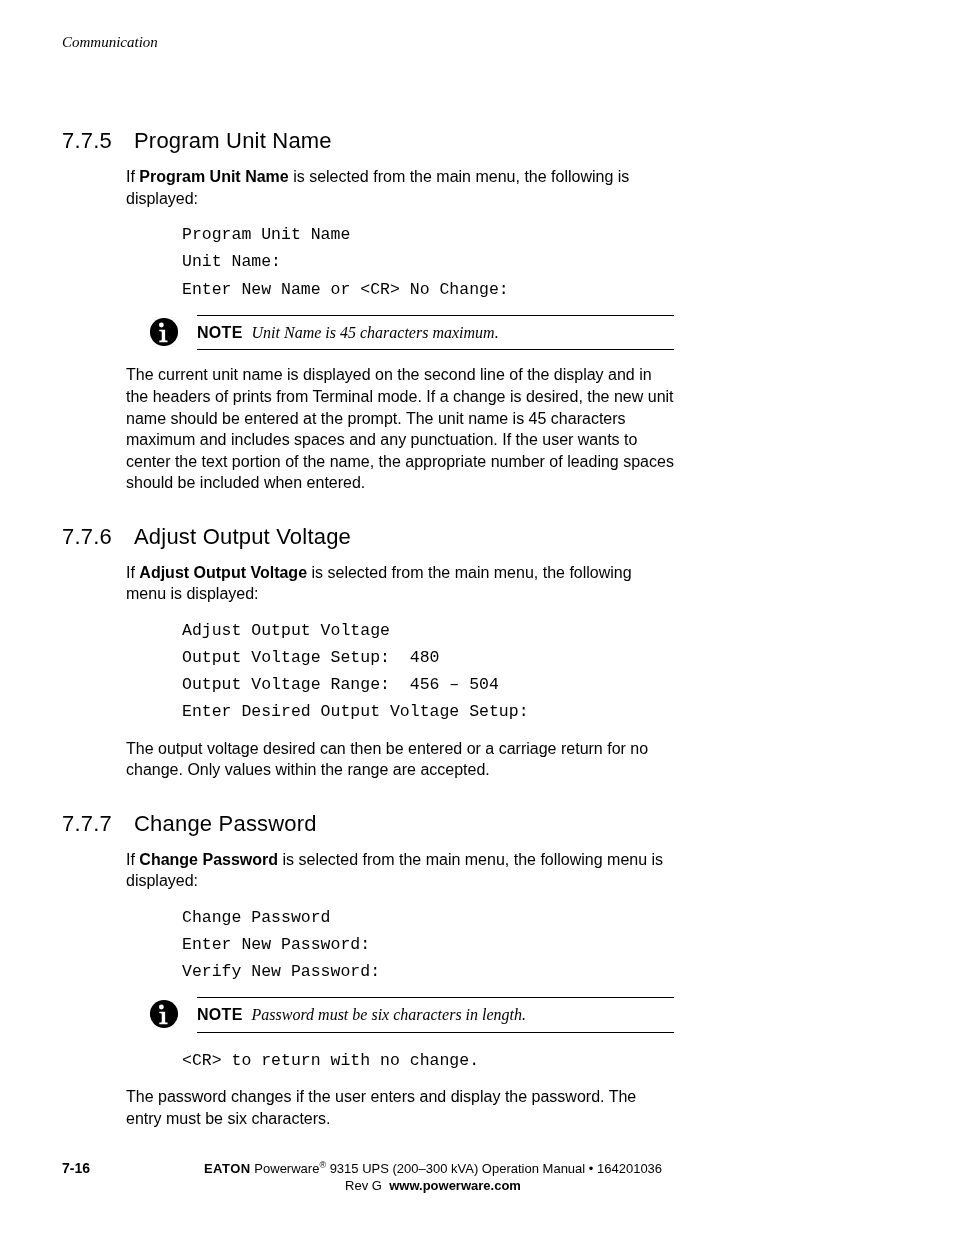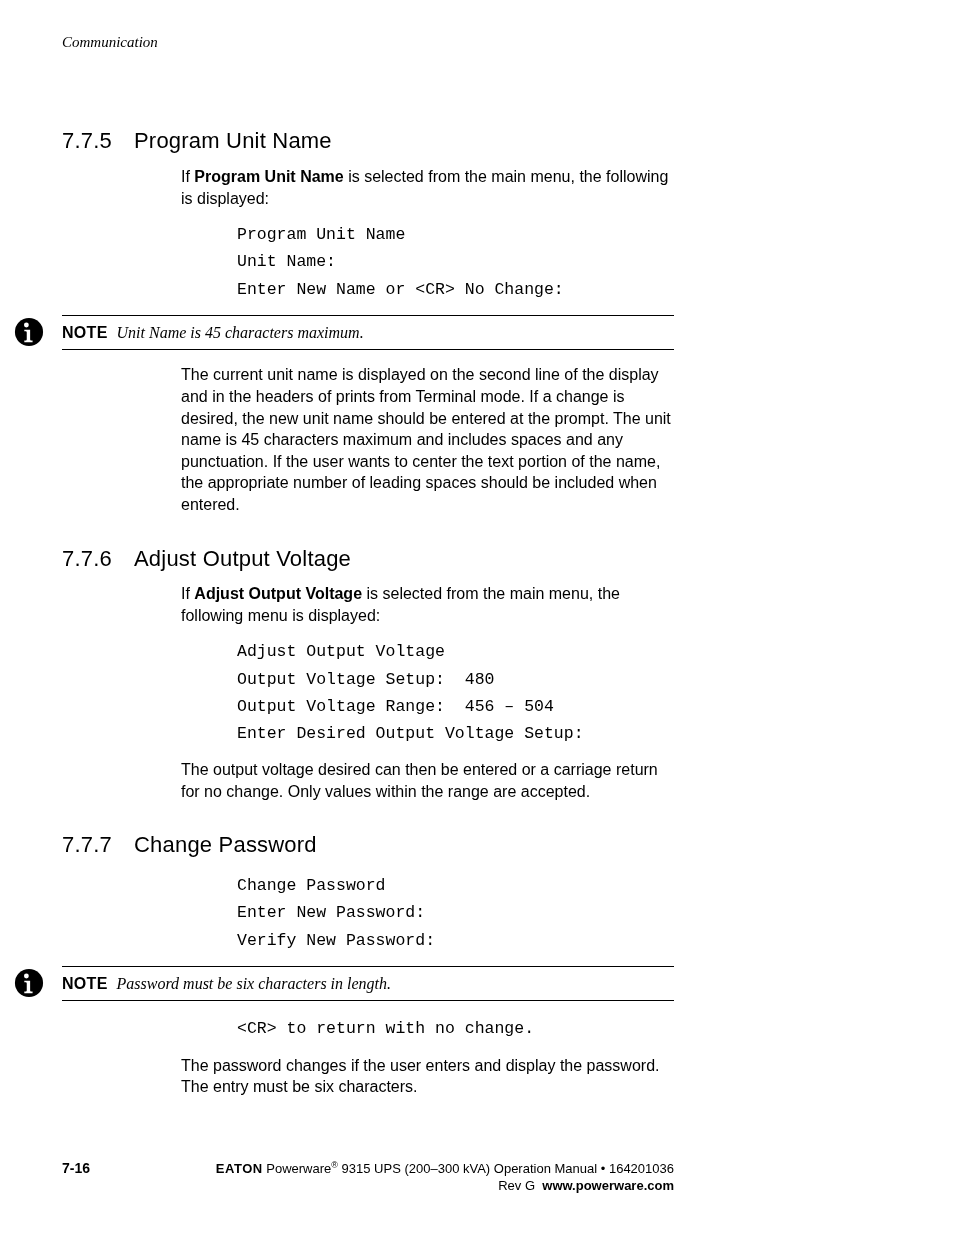--- a/index.html
+++ b/index.html
@@ -47,33 +47,34 @@
     padding-right: 16px;
     box-sizing: border-box;
     letter-spacing: 0.2px;
   }
   .sec-title {
     font-size: 22px;
     font-weight: 400;
     letter-spacing: 0.2px;
   }
   .body-block {
-    margin-left: 119px;
+    margin-left: 64px;
     font-size: 16px;
   }
   .body-block p { margin: 0 0 10px 0; }
   .mono {
     font-family: "Courier New", Courier, monospace;
     font-size: 16.5px;
     white-space: pre;
     margin: 12px 0 12px 56px;
     line-height: 1.65;
   }
   .note-row {
     position: relative;
+    margin-left: 135px;
     margin-top: 6px;
     margin-bottom: 14px;
   }
   .note-row hr.top, .note-row hr.bot {
     border: none;
     border-top: 1px solid #000;
     margin: 0;
   }
   .note-line {
     padding: 6px 0 6px 0;
@@ -104,21 +105,21 @@
     font-size: 13px;
   }
   .footer .pn {
     font-weight: bold;
     font-size: 14px;
     width: 130px;
     flex: none;
   }
   .footer .rest {
     flex: 1;
-    text-align: right;
+    text-align: center;
   }
   .footer .brand { font-weight: bold; letter-spacing: 0.5px; }
   .footer .reg { font-size: 9px; vertical-align: super; }
   .footer .url { font-weight: bold; }
   b { font-weight: bold; }
 </style>
 </head>
 <body>
 
 <div class="page">
@@ -173,20 +174,23 @@
       <p>The output voltage desired can then be entered or a carriage return for no change. Only values within the range are accepted.</p>
     </div>
   </div>
 
   <div class="section">
     <div class="sec-head">
       <div class="sec-num">7.7.7</div>
       <div class="sec-title">Change Password</div>
     </div>
     <div class="body-block">
+      <p>
+        <span>If </span><b>Change Password</b><span> is selected from the main menu, the following menu is displayed:</span>
+      </p>
       <div class="mono">Change Password
 Enter New Password:
 Verify New Password:</div>
     </div>
 
     <div class="note-row">
       <svg class="info-icon" viewBox="0 0 32 32">
         <circle cx="16" cy="16" r="15" fill="#000"></circle>
         <circle cx="13.2" cy="8.5" r="2.6" fill="#fff"></circle>
         <path d="M11 13.5h6.2v10.2c0 1 .4 1.4 1.6 1.4h1v1.8H11v-1.8h1c1.2 0 1.6-.4 1.6-1.4v-7.2c0-1-.4-1.4-1.6-1.4h-1z" fill="#fff"></path>

